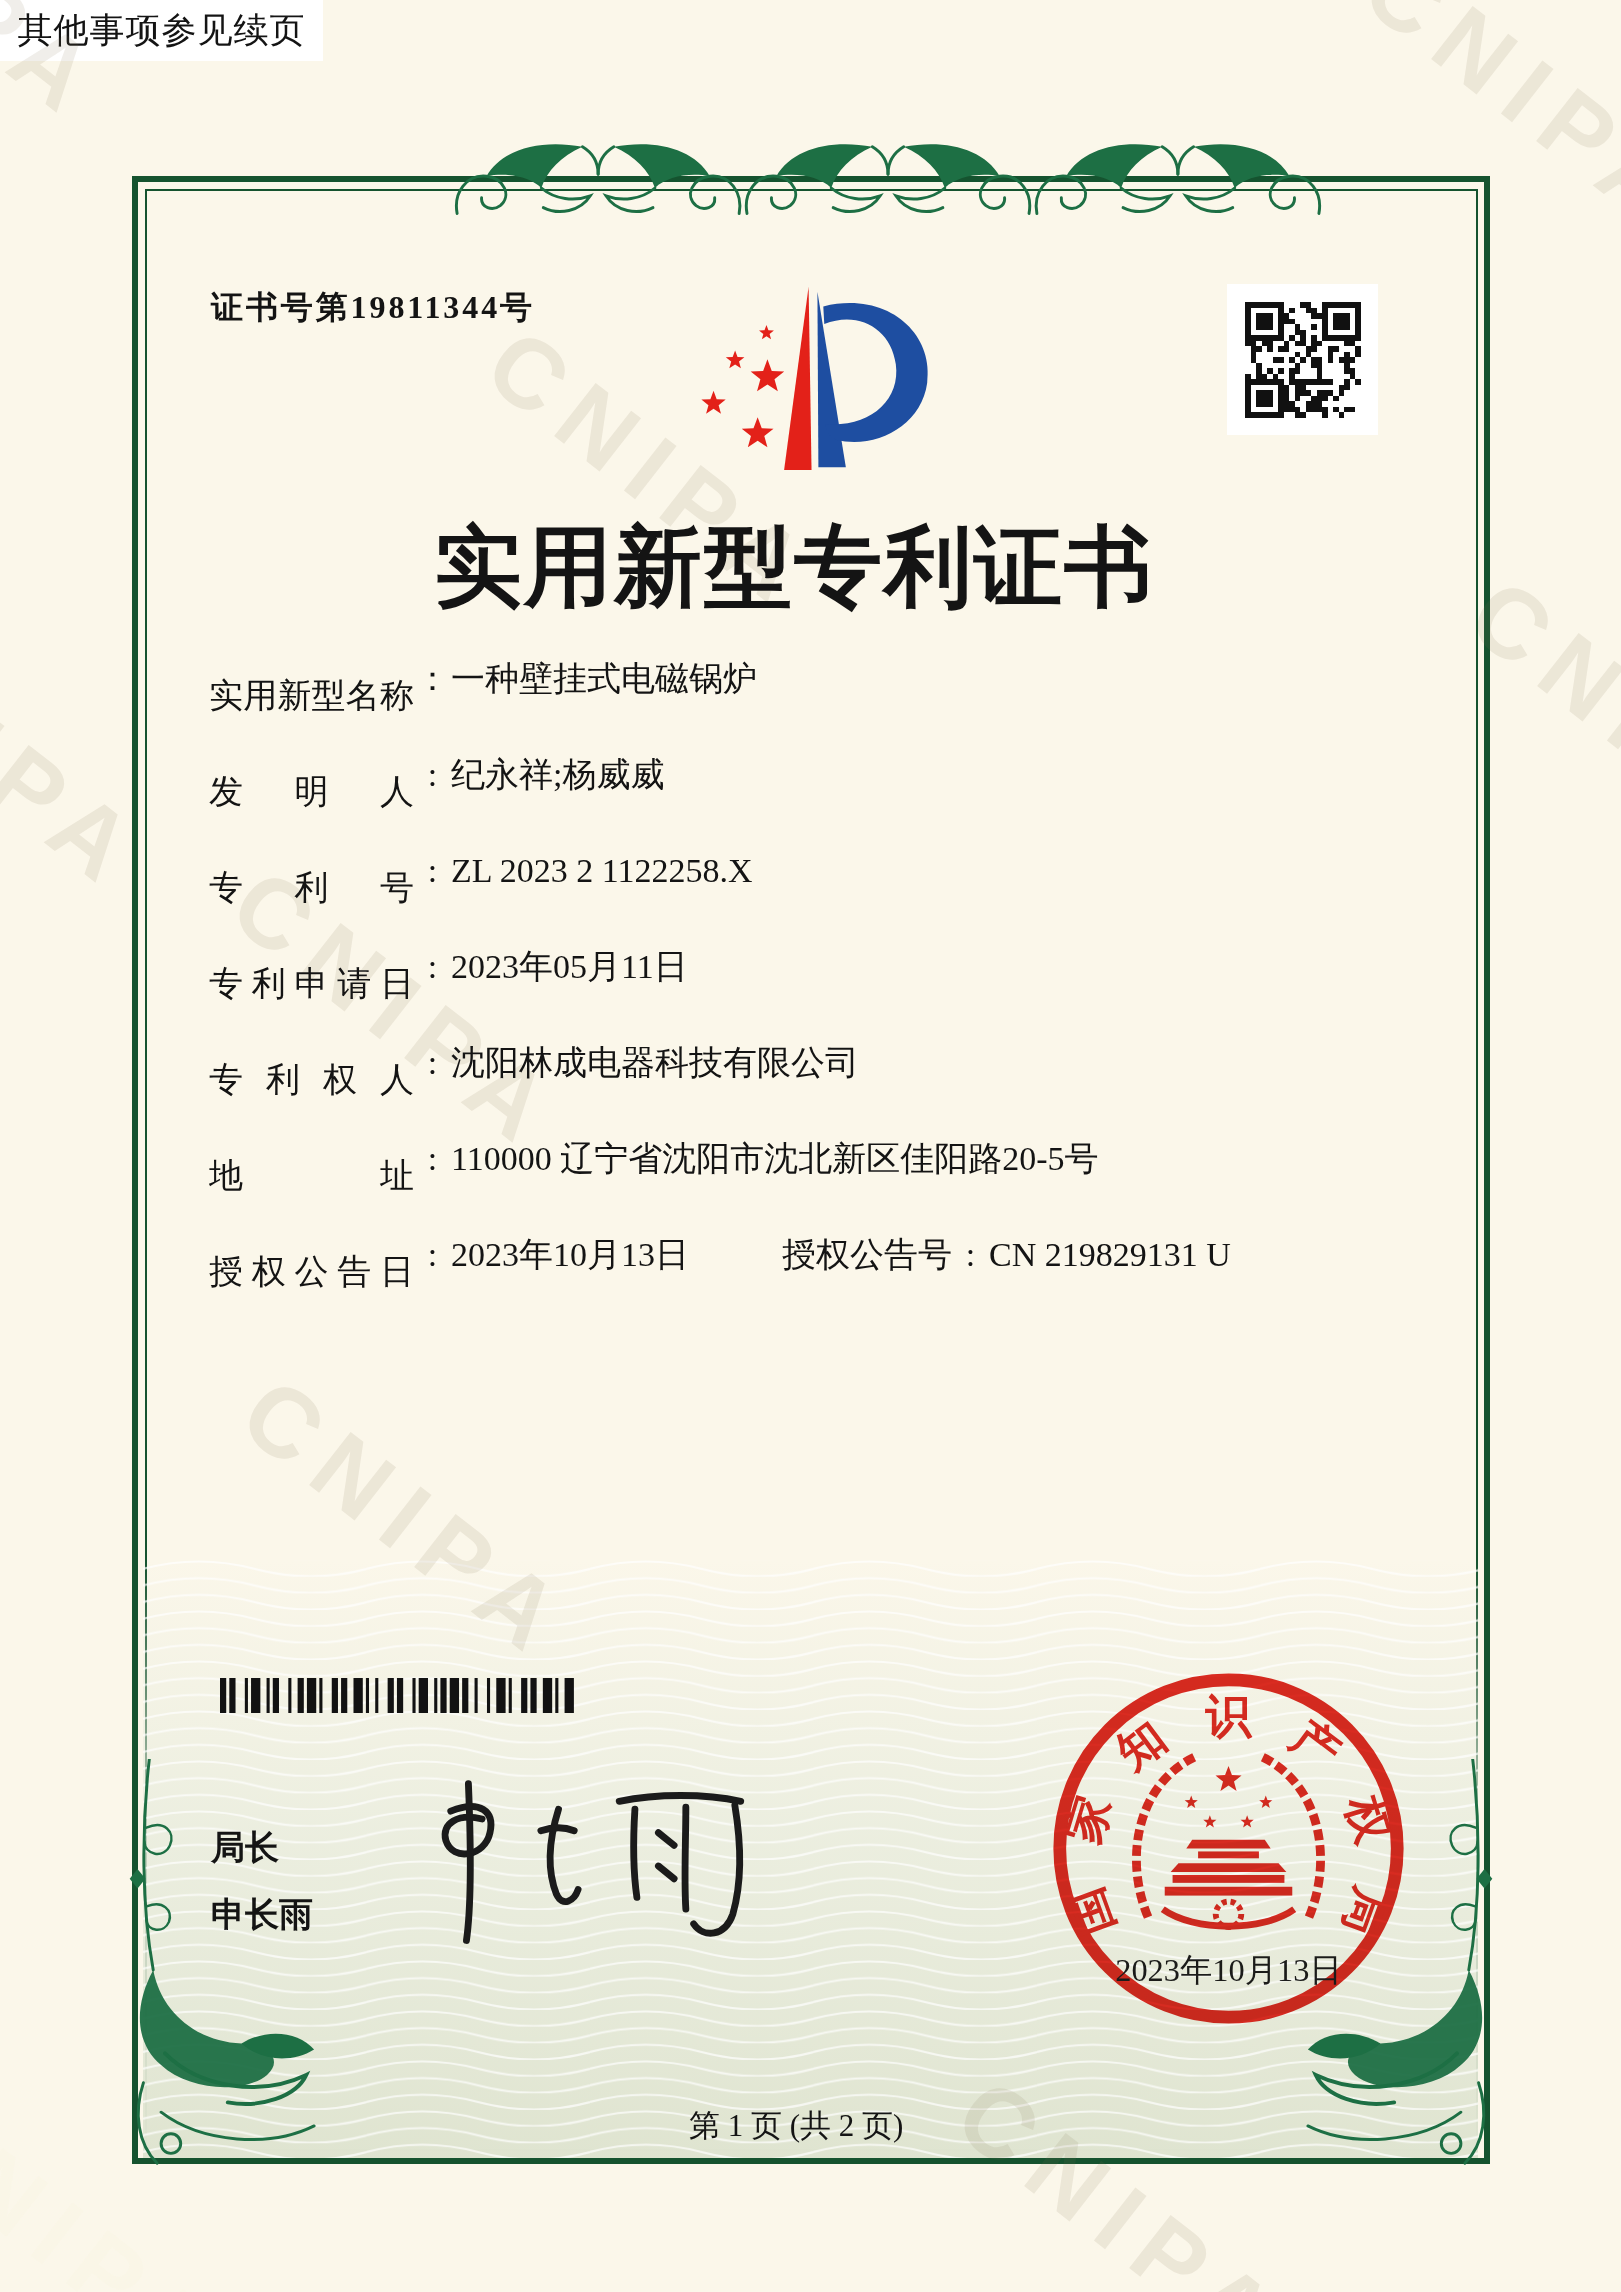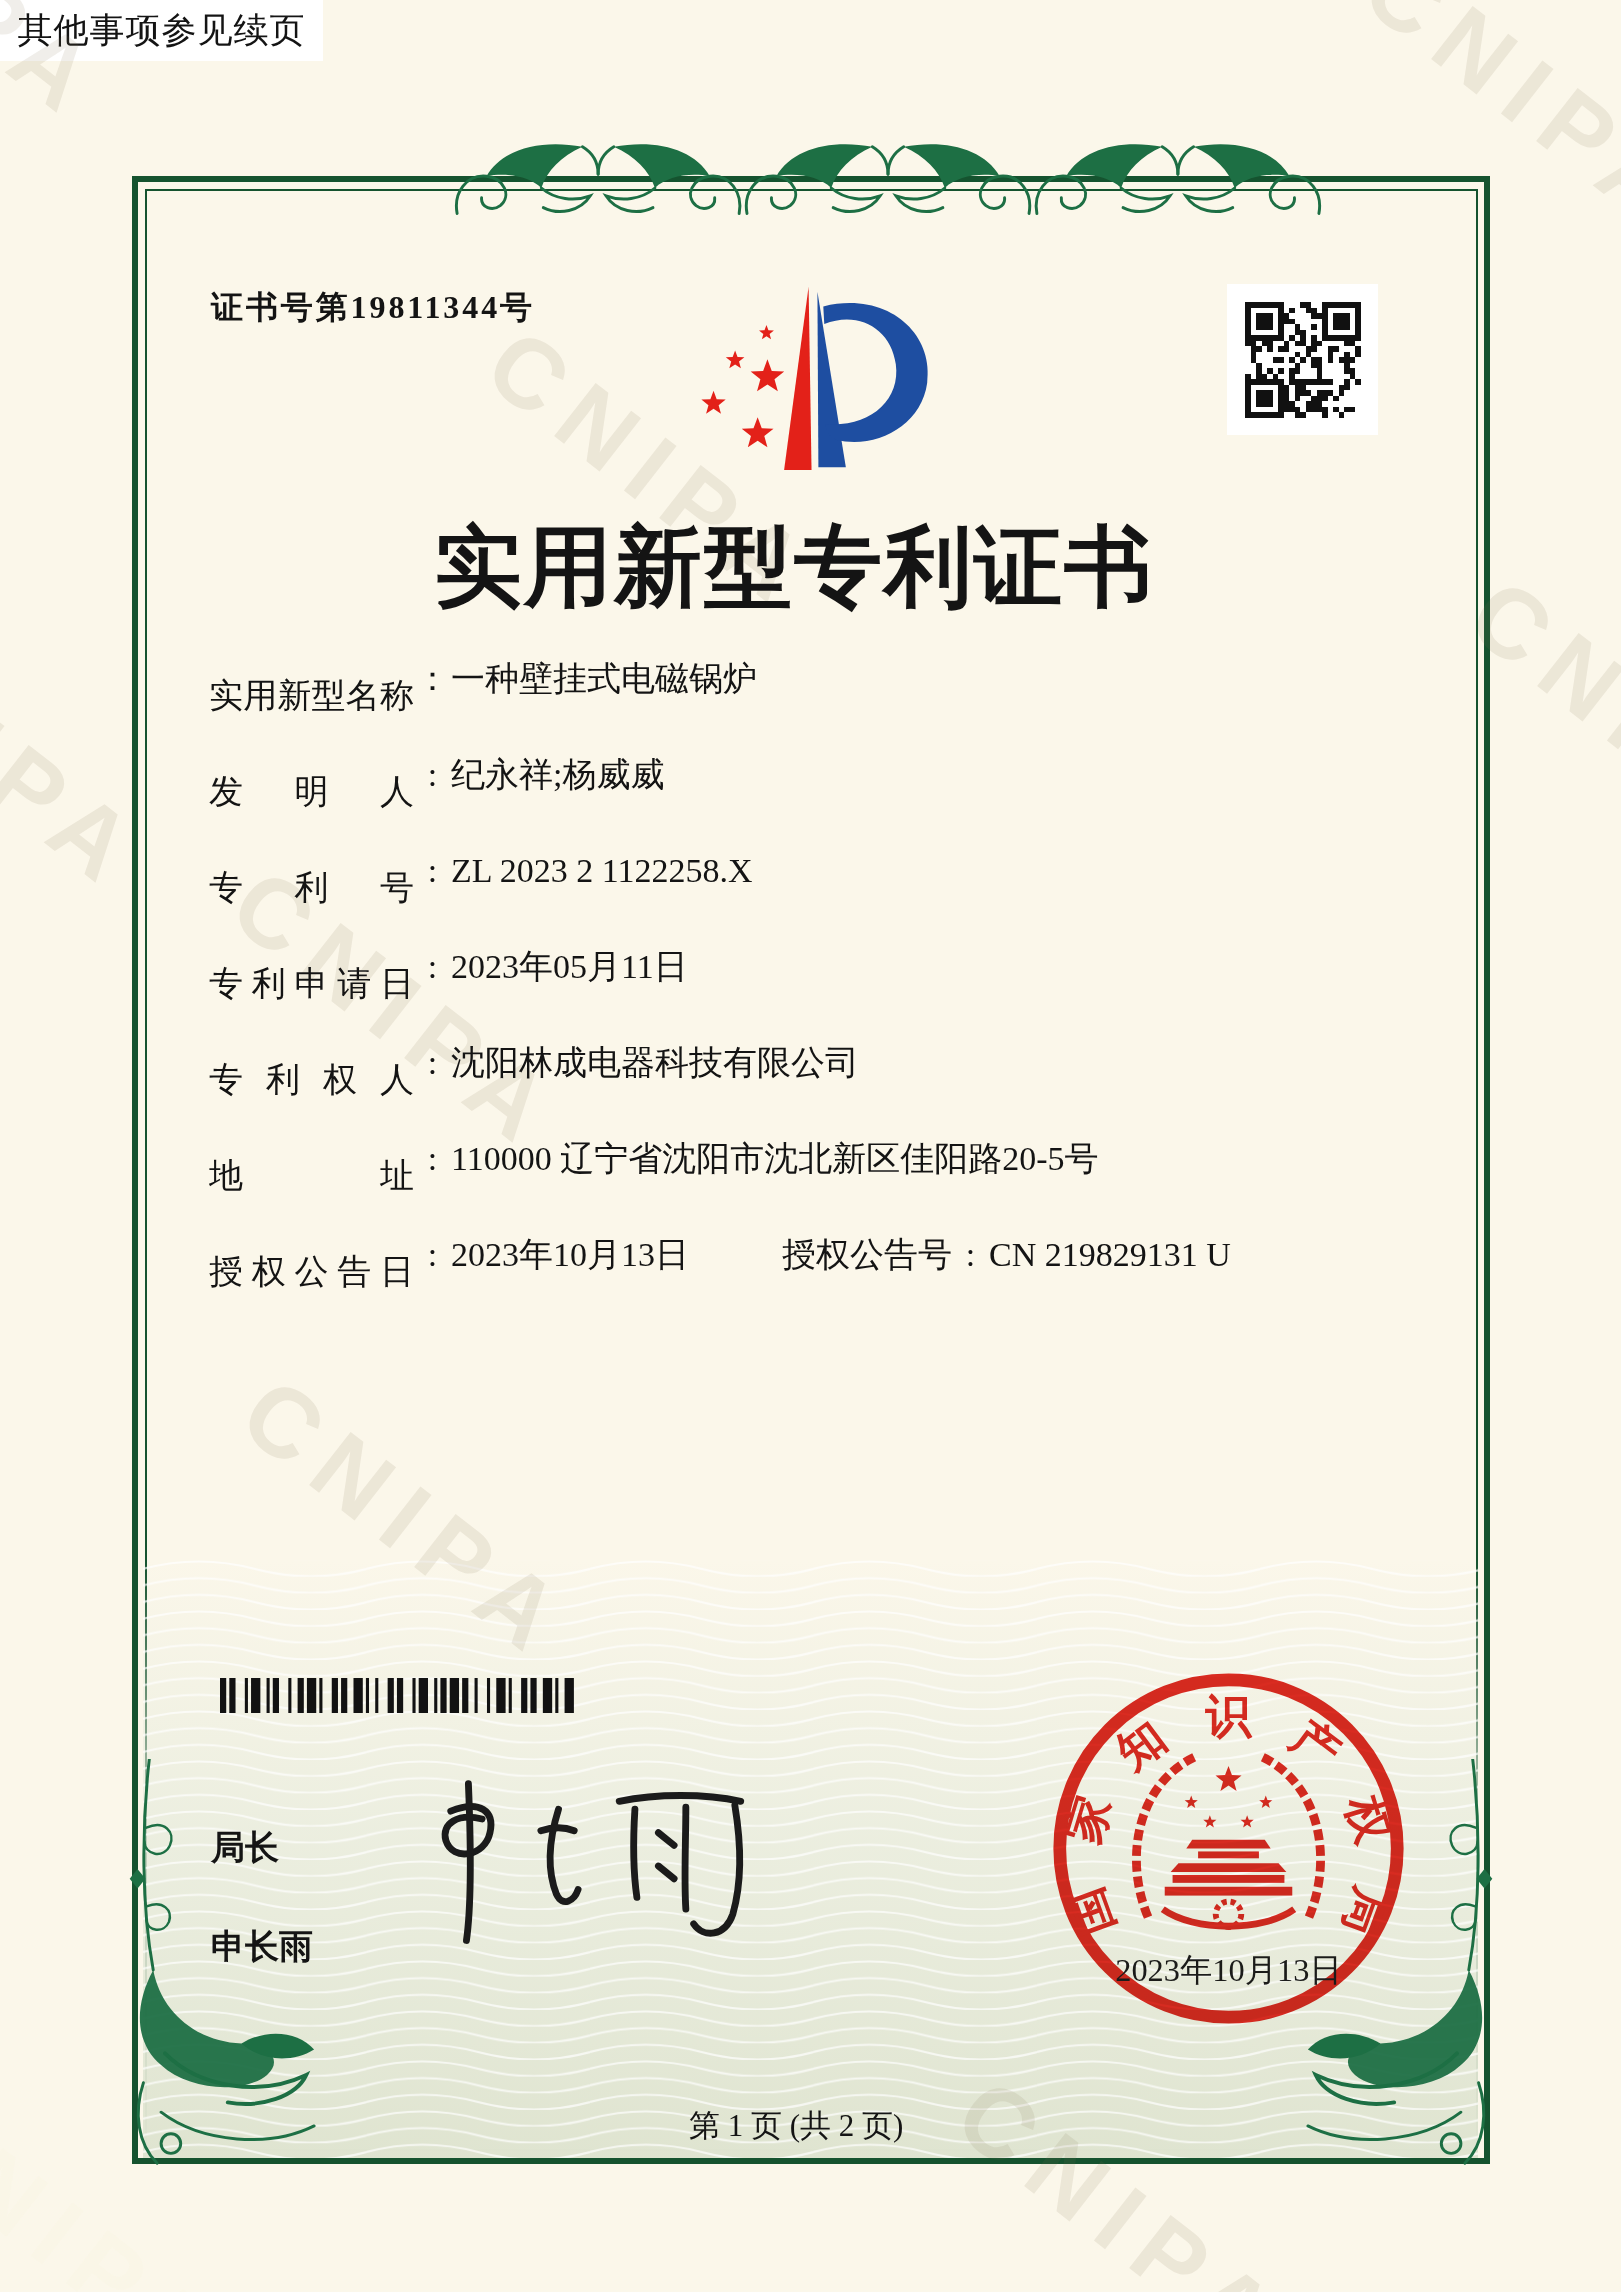--- a/index.html
+++ b/index.html
@@ -44,21 +44,21 @@
   .fsep{display:inline-block;width:37px;text-align:center;vertical-align:top;}
   .g2{position:absolute;left:573px;top:0;white-space:nowrap;}
   
   .paras{left:174px;top:1309px;width:1308px;font-size:31px;line-height:44px;text-align:justify;}
   .paras p{margin:0;text-indent:2em;}
   .paras p + p{margin-top:12.7px;}
   
   .signer-title{left:211px;top:1825px;font-size:34px;font-weight:bold;
     font-family:"Liberation Sans","DejaVu Sans",sans-serif;}
   .signer-name{left:211px;top:1892px;font-size:34px;font-weight:bold;
-    font-family:"Liberation Sans","DejaVu Sans",sans-serif;margin-top:32px;}
+    font-family:"Liberation Sans","DejaVu Sans",sans-serif;}
   .seal{left:1047px;top:1667px;mix-blend-mode:multiply;opacity:.95;z-index:6;}
   .page-info{left:689px;top:2105px;font-size:31px;}
   .cont-box{
     left:603px;top:2178px;width:323px;height:61px;background:#ffffff;
     display:flex;align-items:center;justify-content:center;z-index:5;
   }
   .cont-box span{font-size:35px;letter-spacing:1px;}
 </style>
 </head>
 <body>

